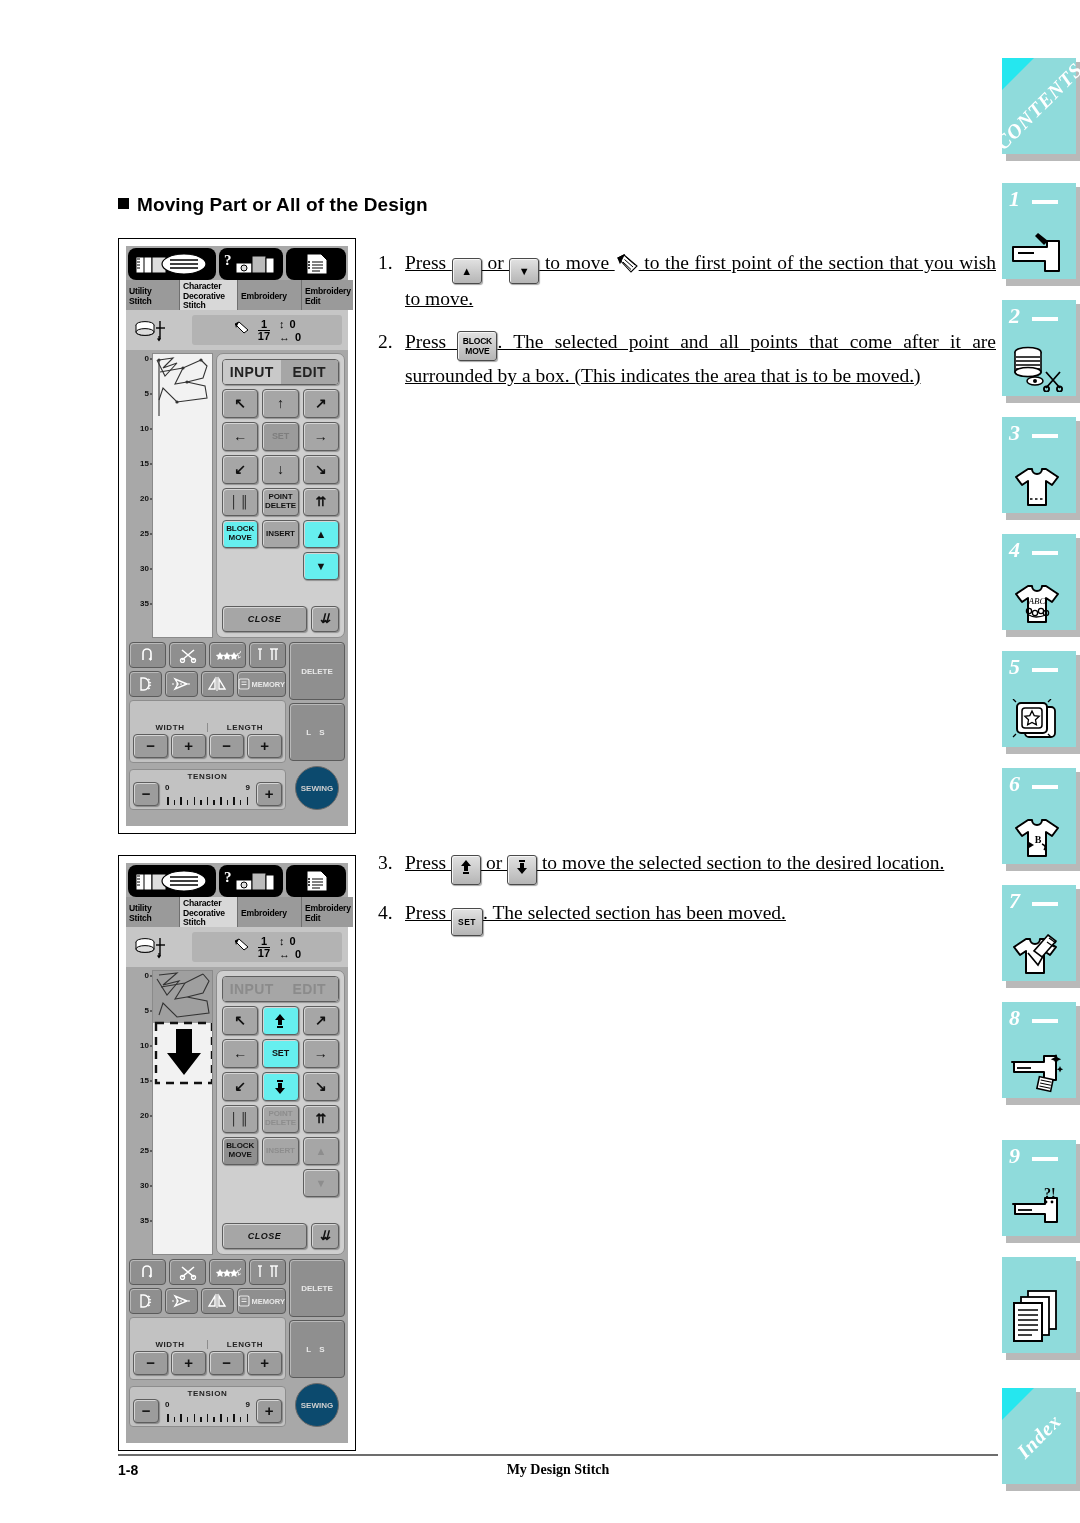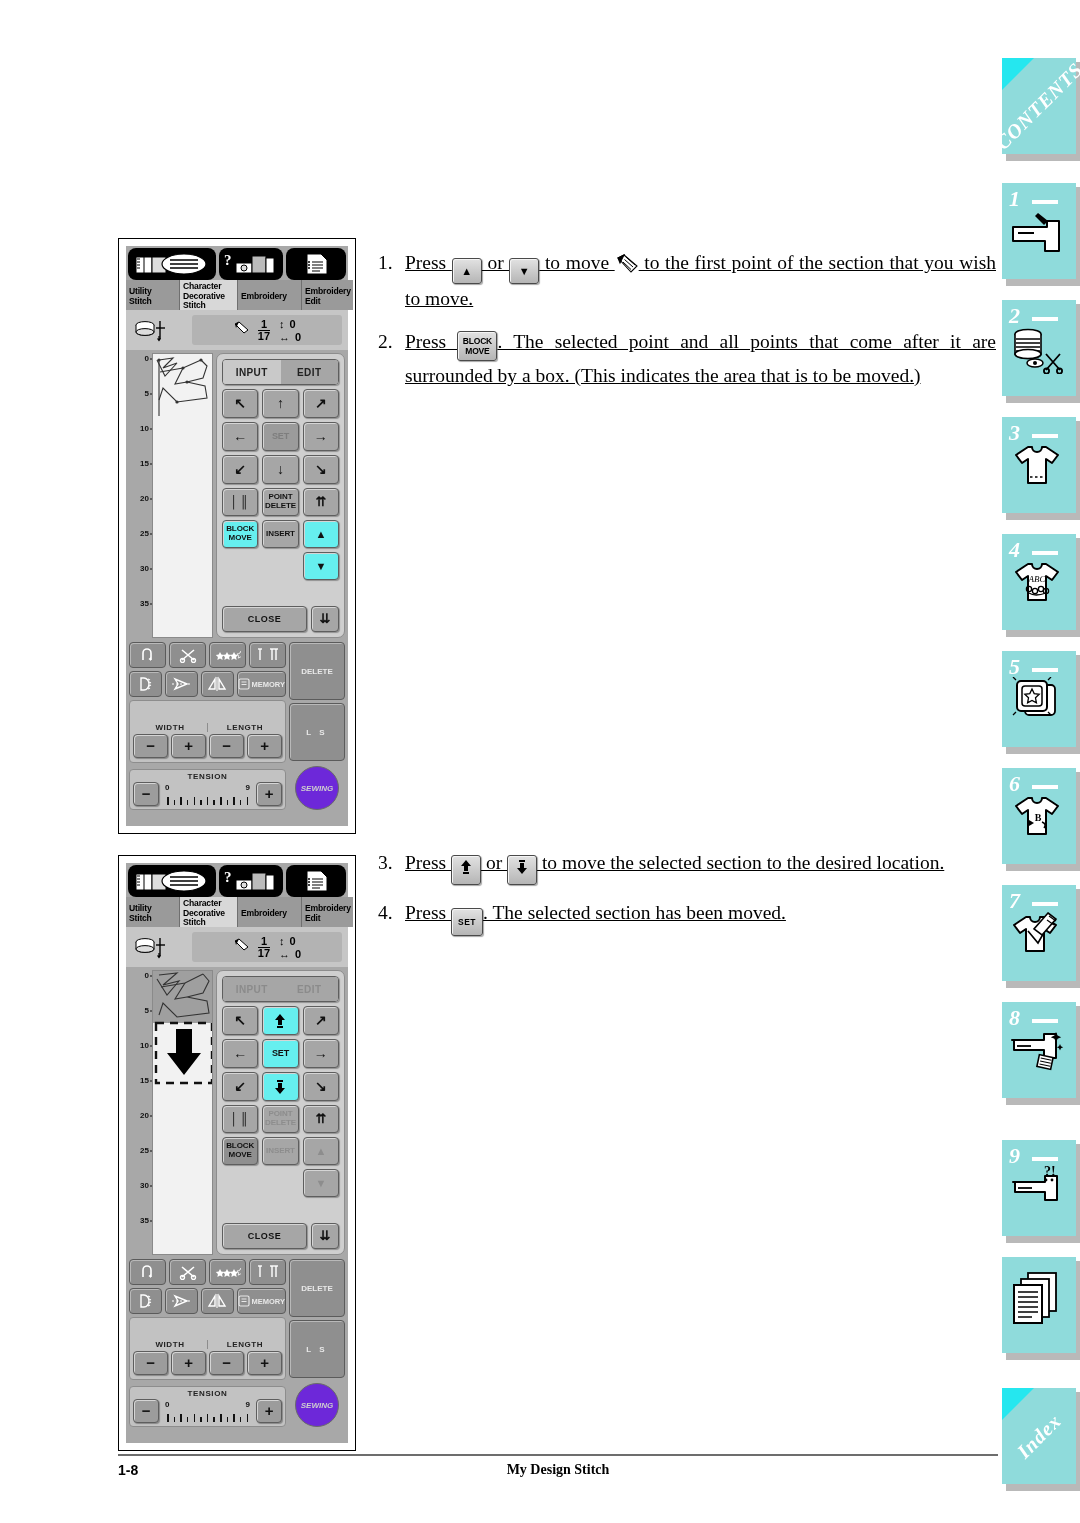--- a/index.html
+++ b/index.html
@@ -115,32 +115,32 @@
          display:flex; align-items:center; justify-content:center;
          color:#111; font-size:8px; font-weight:bold; line-height:8.6px;
          text-align:center; letter-spacing:-.1px; }
   .btn.cyan { background:#66efef; }
   .btn.dim  { color:#8d8d8d; }
   .btn.dimbg { background:#9b9b9b; color:#7e7e7e; }
 
   .inputedit { height:26px; display:flex; border:1px solid #5e5e5e; border-radius:4px;
                overflow:hidden; box-shadow: inset 1px 1px 0 #d5d5d5, 1px 1px 1px rgba(0,0,0,.3);}
   .inputedit div { flex:1 1 50%; display:flex; align-items:center; justify-content:center;
-                   font-size:10px; font-weight:bold; letter-spacing:.4px; }
+                   font-size:14px; font-weight:bold; letter-spacing:.4px; }
   .ie-left { background:#c9c9c9; color:#222; }
   .ie-right{ background:#a6a6a6; color:#222; }
   .ie-dim { color:#8b8b8b !important; }
 
   .grid3 { display:grid; grid-template-columns:repeat(3,1fr); gap:4px; }
   .grid3 .btn { height:29px; font-size:14px; }
 
   .row2 { display:grid; grid-template-columns:1fr 1fr 1fr; gap:4px; }
   .row2 .btn { height:28px; }
 
-  .bottomrow { margin-top:auto; display:flex; gap:4px; align-items:flex-end; }
+  .bottomrow { margin-top:auto; display:flex; gap:4px; align-items:flex-end;font-style:italic; }
 
   
   .keys { padding:4px 3px 4px 3px; display:flex; gap:3px; }
   .keys-left { flex:1 1 auto; display:flex; flex-direction:column; gap:3px; }
   .keys-right{ flex:0 0 56px; display:flex; flex-direction:column; gap:3px; }
   .krow { display:flex; gap:3px; }
   .kbtn { flex:1 1 0; height:26px; background:#8f8f8f; border:1px solid #5b5b5b;
           border-radius:4px; display:flex; align-items:center; justify-content:center;
           box-shadow: inset 1px 1px 0 #b9b9b9; color:#e8e8e8; font-size:8px; font-weight:bold;}
   .wl { background:#c2c2c2; border:1px solid #8d8d8d; border-radius:4px; padding:2px 3px 4px;}
@@ -154,40 +154,40 @@
           margin-top:3px; padding:2px 3px 3px; position:relative; }
   .tens-head { font-size:8px; font-weight:bold; text-align:center; letter-spacing:.6px; color:#222;}
   .tens-body { display:flex; align-items:center; gap:4px; margin-top:1px;}
   .tens-body .btn { flex:0 0 26px; height:24px; font-size:15px; background:#9c9c9c;}
   .scale { flex:1 1 auto; position:relative; height:24px; }
   .scale .lbl { position:absolute; top:1px; font-size:8px; font-weight:bold; color:#111;}
   .ticks { position:absolute; bottom:1px; left:4px; right:4px; height:8px;
            display:flex; justify-content:space-between; align-items:flex-end; }
   .ticks i { width:1.5px; background:#111; height:5px; display:block; }
   .ticks i.tall { height:8px; }
-  .sewing { width:44px; height:44px; border-radius:50%; background:#6d28d9;
+  .sewing { width:44px; height:44px; border-radius:50%; background:#0c4a6e;
             border:1px solid #6a6a6a; display:flex; align-items:center; justify-content:center;
-            font-size:8px; font-weight:bold; color:#cfcfcf; margin:2px auto 0;font-style:italic;}
+            font-size:8px; font-weight:bold; color:#cfcfcf; margin:2px auto 0;}
 
   
   #sidebar { position:absolute; right:0; top:0; width:80px; height:1523px; }
   .thumb { position:absolute; right:0; width:78px; height:103px; }
   .thumb .card { position:absolute; left:0; top:0; width:74px; height:96px;
                  background:#8fdbdb; }
   .thumb .shadow { position:absolute; left:4px; top:96px; width:74px; height:7px;
                    background:#b9b9b9; }
   .thumb .shadow2 { position:absolute; left:74px; top:4px; width:4px; height:96px;
                    background:#b9b9b9; }
   .thumb .corner { position:absolute; left:0; top:0; width:0; height:0;
                    border-left:32px solid #25e7ef; border-bottom:32px solid transparent; }
   .thumb .num { position:absolute; left:7px; top:3px; font-family:"Liberation Serif",serif;
                 font-style:italic; font-weight:bold; font-size:22px; color:#fff; }
   .thumb .dash { position:absolute; left:30px; top:17px; width:26px; height:4px; background:#fff; }
   .thumb .art { position:absolute; left:0; right:4px; top:26px; bottom:4px;
-                display:flex; align-items:flex-start; justify-content:center; }
+                display:flex; align-items:flex-end; justify-content:center; }
   .thumb .rot { position:absolute; left:0; top:0; width:74px; height:96px;
                 display:flex; align-items:center; justify-content:center;
                 color:#fff; font-family:"Liberation Serif",serif; font-style:italic;
                 font-weight:bold; font-size:20px; letter-spacing:1px;
                 transform:rotate(-45deg); }
 
   
   #footer-rule { position:absolute; left:118px; top:1454px; width:880px; height:2px;
                  background:#6d6d6d; }
   #footer { position:absolute; left:118px; top:1462px; width:880px;
@@ -196,20 +196,23 @@
   #footer .ti { position:absolute; left:0; right:0; text-align:center;
                 font-family:"Liberation Serif", serif; }
 </style>
 </head>
 <body>
 
 <div id="page">
 
   <div id="content-col">
 
+    <div class="heading">
+      <span class="sq"></span><span>Moving Part or All of the Design</span>
+    </div>
 
     <div class="steps" id="steps-a">
 
       <div class="step">
         <div class="step-num">1.</div>
         <div class="step-body">Press <span class="key arrow">▲</span> or <span class="key arrow">▼</span> to move <span class="pencil-ico"><svg viewBox="0 0 24 20" width="24" height="20">
                 <g fill="#fff" stroke="#000" stroke-width="1.1">
                   <path d="M3 4 L9 1 L22 12 L16 18 Z"></path>
                   <path d="M3 4 L5 9 L9 1 Z" fill="#000"></path>
                 </g>

